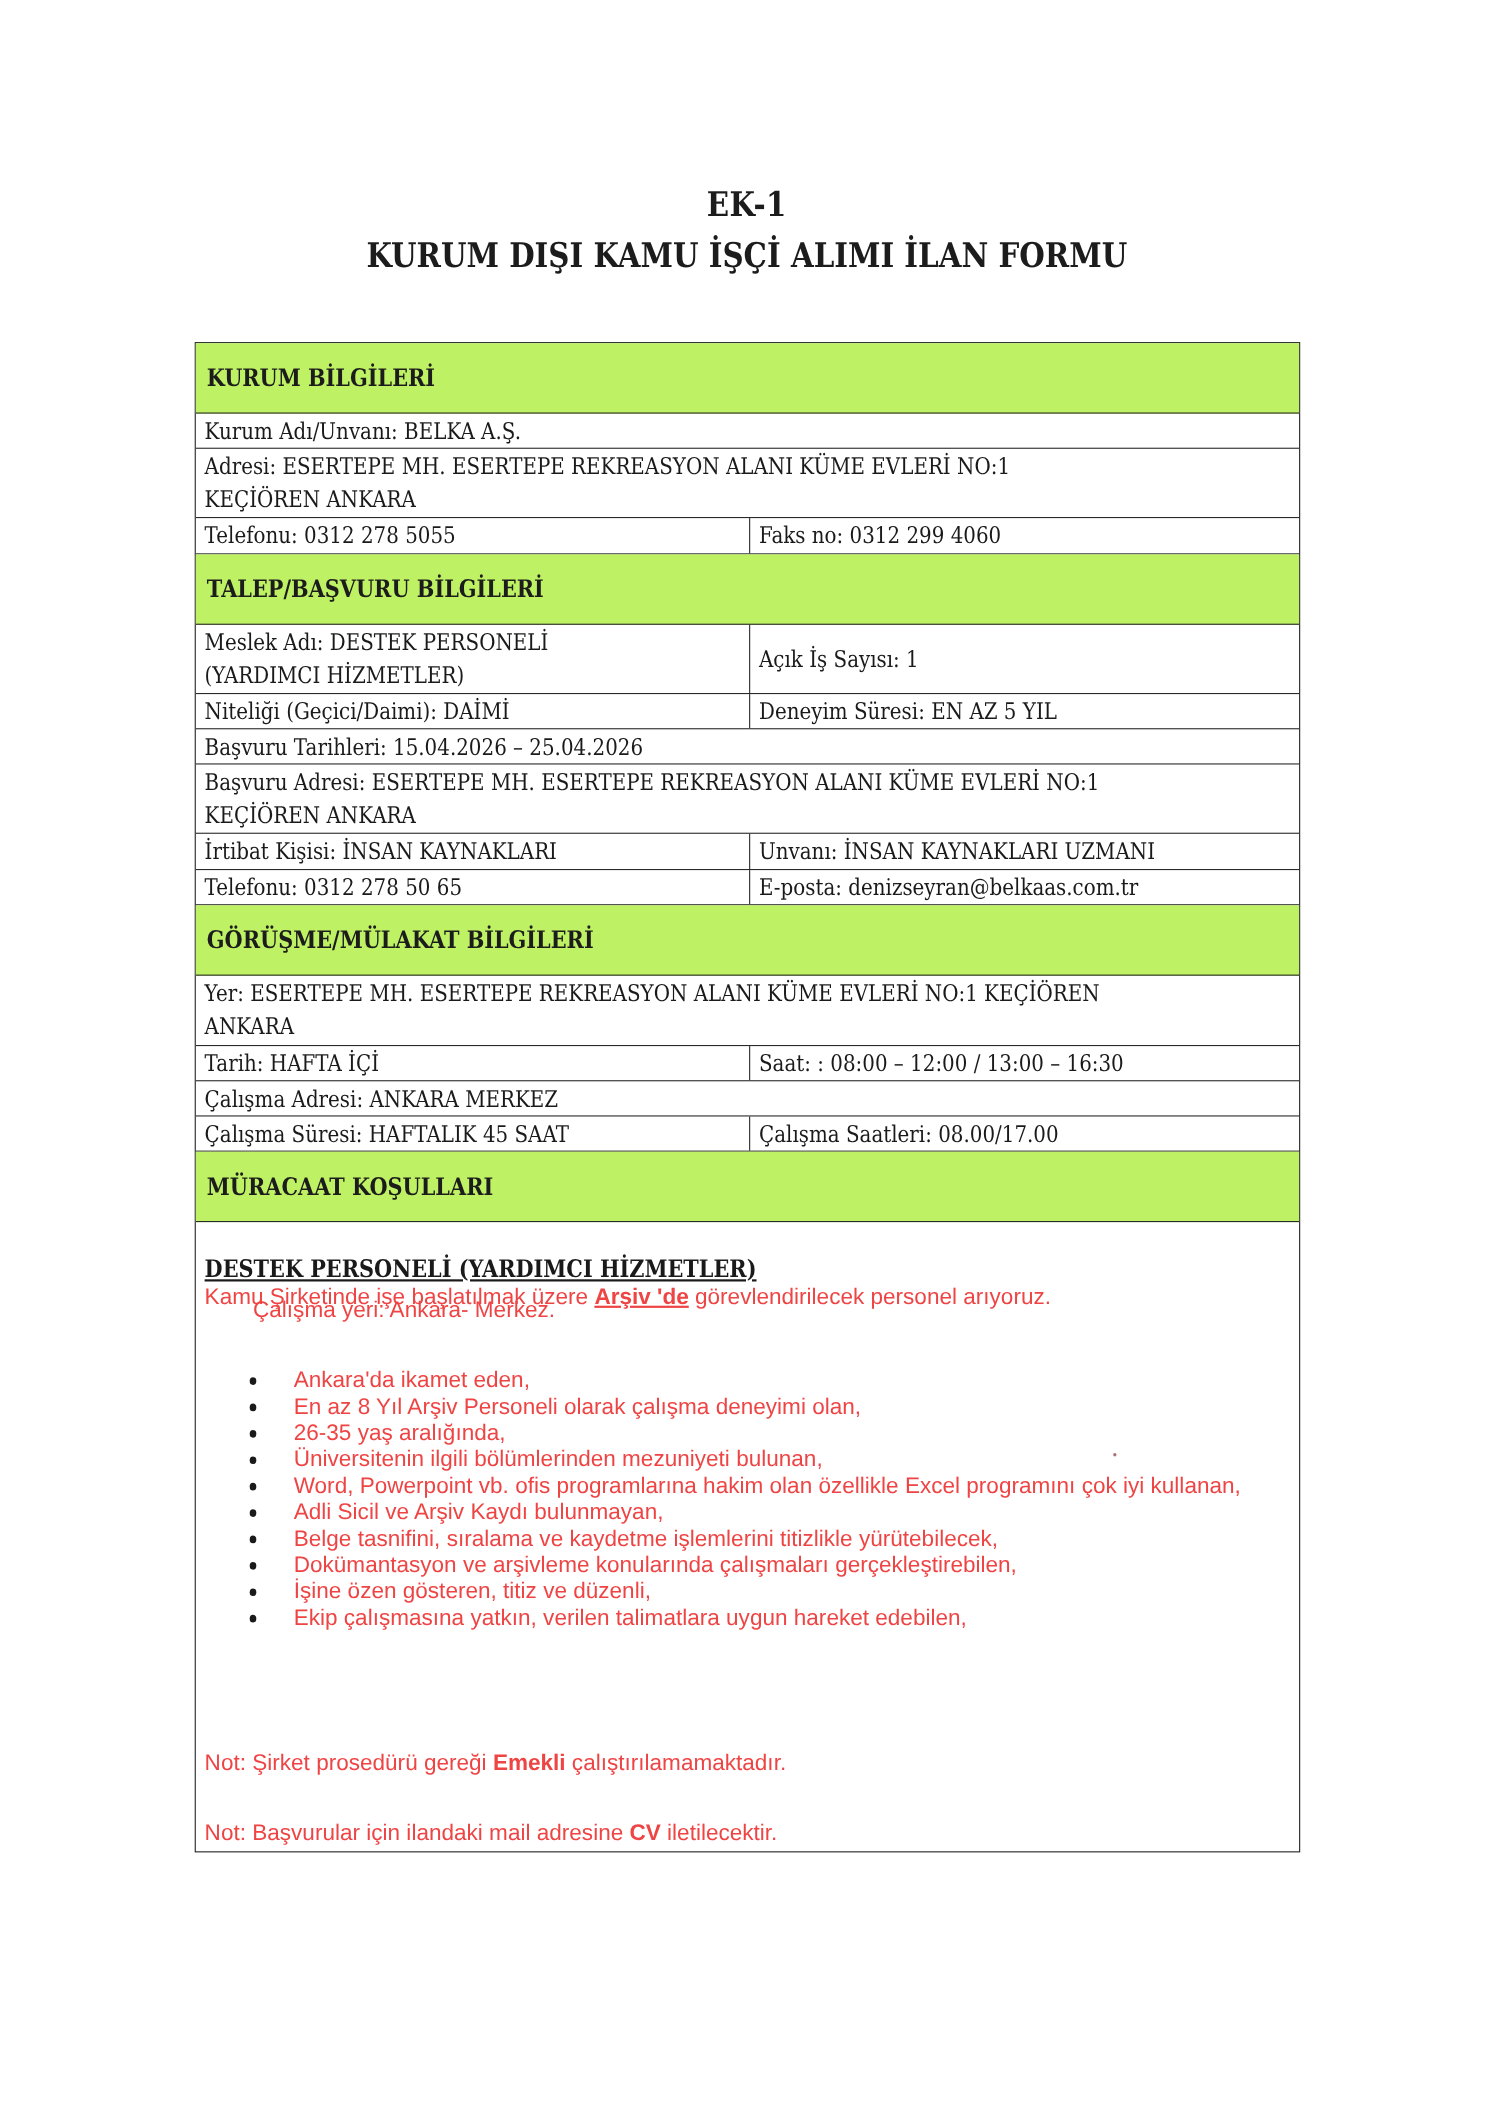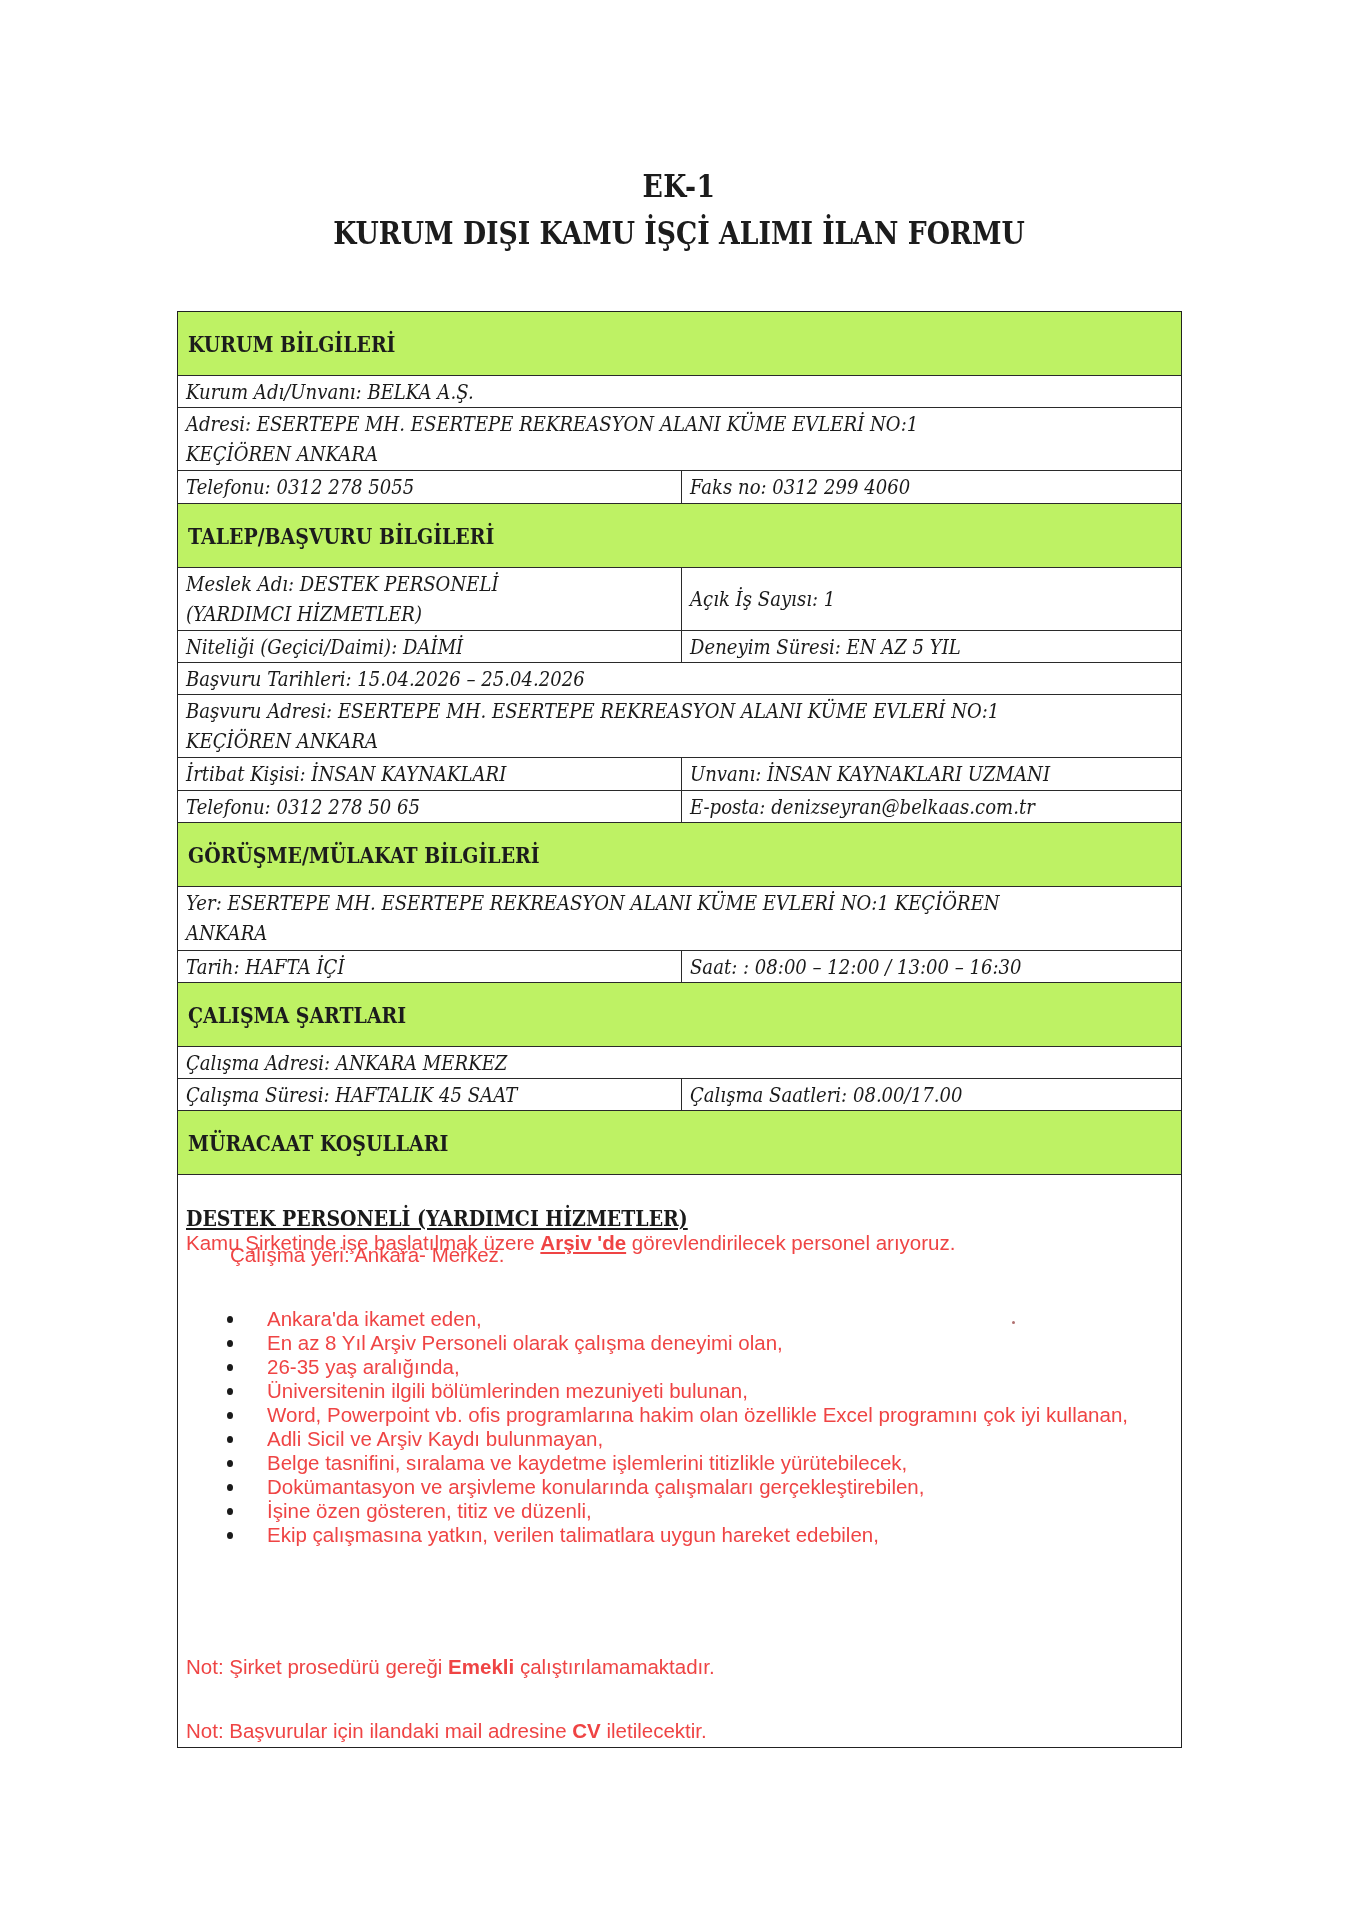--- a/index.html
+++ b/index.html
@@ -15,21 +15,21 @@
     .form {
       position: absolute; left: 177px; top: 311px; width: 1005px;
       border: 1.6px solid #222; box-sizing: border-box;
     }
     .row { display: flex; border-bottom: 1.4px solid #2a2a2a; box-sizing: border-box; }
     .row:last-child { border-bottom: none; }
     .cell {
       box-sizing: border-box; padding: 4px 8px;
       font-family: "DejaVu Serif", serif; font-size: 21px; line-height: 30px;
       transform-origin: left center; white-space: nowrap; overflow: visible;
-      display: flex; align-items: center; font-style: italic;
+      display: flex; align-items: center;
     }
     .cell .txt { display: inline-block; transform: scaleX(0.86); transform-origin: left center; }
     .cell.left { width: 504px; border-right: 1.4px solid #2a2a2a; }
     .cell.right { flex: 1; }
     .cell.full { flex: 1; }
     .cell.wrap { white-space: normal; align-items: flex-start; padding-top: 1px; }
     .section-head {
       background: #bef264; height: 64px; display: flex; align-items: center; padding-left: 10px;
     }
     .section-head .txt {
@@ -156,23 +156,20 @@
   </div>
   <div class="row" style="height:32px">
     <div class="cell left">
         <span class="txt">Tarih: HAFTA İÇİ</span>
       </div>
     <div class="cell right">
         <span class="txt">Saat: : 08:00 – 12:00 / 13:00 – 16:30</span>
       </div>
   </div>
 
-  <div class="row section-head">
-    <span class="txt">ÇALIŞMA ŞARTLARI</span>
-  </div>
   <div class="row" style="height:32px">
     <div class="cell full">
         <span class="txt">Çalışma Adresi: ANKARA MERKEZ</span>
       </div>
   </div>
   <div class="row" style="height:32px">
     <div class="cell left">
         <span class="txt">Çalışma Süresi: HAFTALIK 45 SAAT</span>
       </div>
     <div class="cell right">

